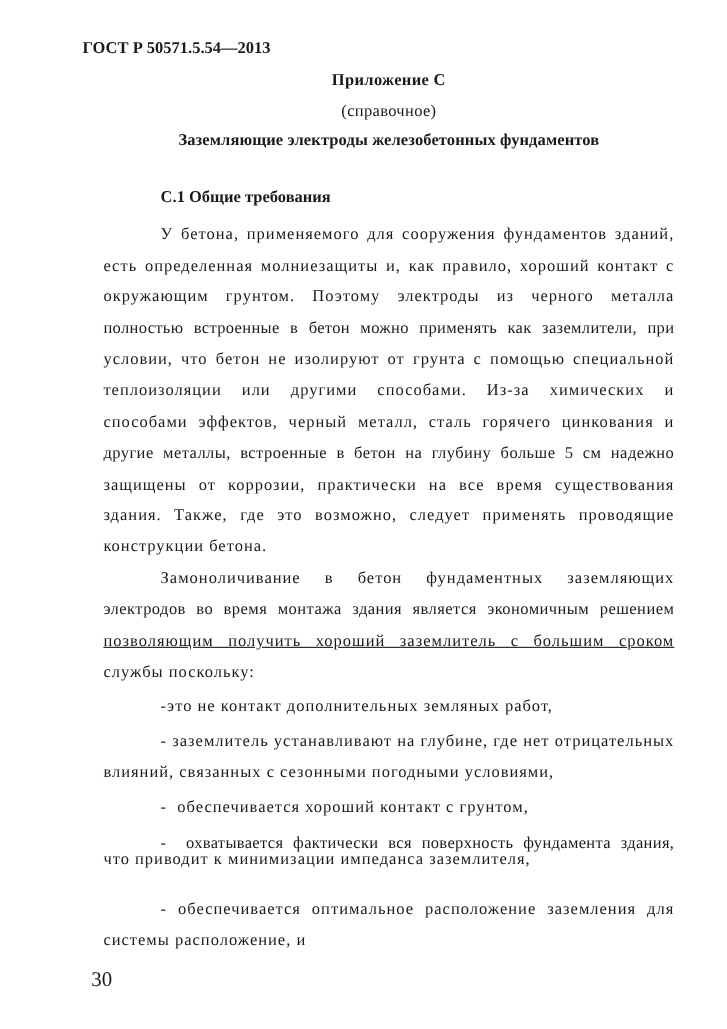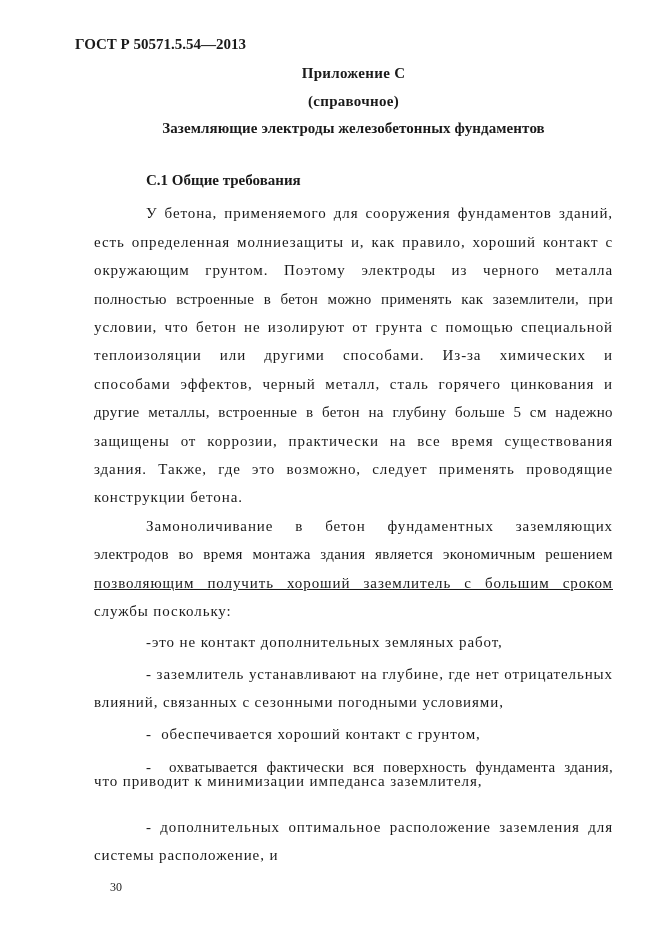--- a/index.html
+++ b/index.html
@@ -6,30 +6,30 @@
   body { width:661px; height:935px; position:relative; overflow:hidden;
          font-family:"Liberation Serif", serif; color:#1a1a1a; }
   .abs { position:absolute; white-space:nowrap; }
   .hdr { left:75px; top:36px; font-size:15px; font-weight:bold; }
   .center { left:94px; width:519px; text-align:center; }
   .bold { font-weight:bold; }
   .body { font-size:15px; letter-spacing:0.9px; }
   .line { position:absolute; left:94px; width:519px; font-size:15px; letter-spacing:0.9px; white-space:nowrap; }
   .j { text-align:justify; text-align-last:justify; }
   .ind { left:146px; width:467px; }
-  .pagenum { left:110px; top:880px; font-size:12px; }
+  .pagenum { left:83px; top:880px; font-size:19px; }
 </style>
 </head>
 <body>
 
 <div>
   <div class="abs hdr">ГОСТ Р 50571.5.54—2013</div>
 
   <div class="abs center bold body" style="top:65px;letter-spacing:0.3px;">Приложение С</div>
-  <div class="abs center body" style="top:93px;letter-spacing:0.3px;font-weight:bold;">(справочное)</div>
+  <div class="abs center body" style="top:93px;letter-spacing:0.3px;">(справочное)</div>
   <div class="abs center bold body" style="top:120px;letter-spacing:0.1px;">Заземляющие электроды железобетонных фундаментов</div>
 
   <div class="abs bold" style="left:146px;top:172px;font-size:15px;">С.1 Общие требования</div>
 
   <div class="line j ind" style="top:205px;">У бетона, применяемого для сооружения фундаментов зданий,</div>
   <div class="line j" style="top:234px;">есть определенная молниезащиты и, как правило, хороший контакт с</div>
   <div class="line j" style="top:262px;">окружающим грунтом. Поэтому электроды из черного металла</div>
   <div class="line j" style="top:291px;letter-spacing:0.3px;">полностью встроенные в бетон можно применять как заземлители, при</div>
   <div class="line j" style="top:319px;">условии, что бетон не изолируют от грунта с помощью специальной</div>
   <div class="line j" style="top:347px;">теплоизоляции или другими способами. Из-за химических и</div>
@@ -43,17 +43,17 @@
   <div class="line j" style="top:546px;letter-spacing:0.4px;">электродов во время монтажа здания является экономичным решением</div>
   <div class="line j" style="top:575px;text-decoration:underline;">позволяющим получить хороший заземлитель с большим сроком</div>
   <div class="line" style="top:603px;">службы поскольку:</div>
 
   <div class="line ind" style="top:634px;">-это не контакт дополнительных земляных работ,</div>
   <div class="line j ind" style="top:666px;">- заземлитель устанавливают на глубине, где нет отрицательных</div>
   <div class="line" style="top:694px;">влияний, связанных с сезонными погодными условиями,</div>
   <div class="line ind" style="top:726px;white-space:pre;">-  обеспечивается хороший контакт с грунтом,</div>
   <div class="line j ind" style="top:759px;white-space:pre;letter-spacing:0.3px;">-  охватывается фактически вся поверхность фундамента здания,</div>
   <div class="line" style="top:773px;">что приводит к минимизации импеданса заземлителя,</div>
-  <div class="line j ind" style="top:819px;">- дополнительных оптимальное расположение заземления для</div>
+  <div class="line j ind" style="top:819px;">- обеспечивается оптимальное расположение заземления для</div>
   <div class="line" style="top:847px;">системы расположение, и</div>
 
   <div class="abs pagenum">30</div>
 </div>
 
 </body></html>

